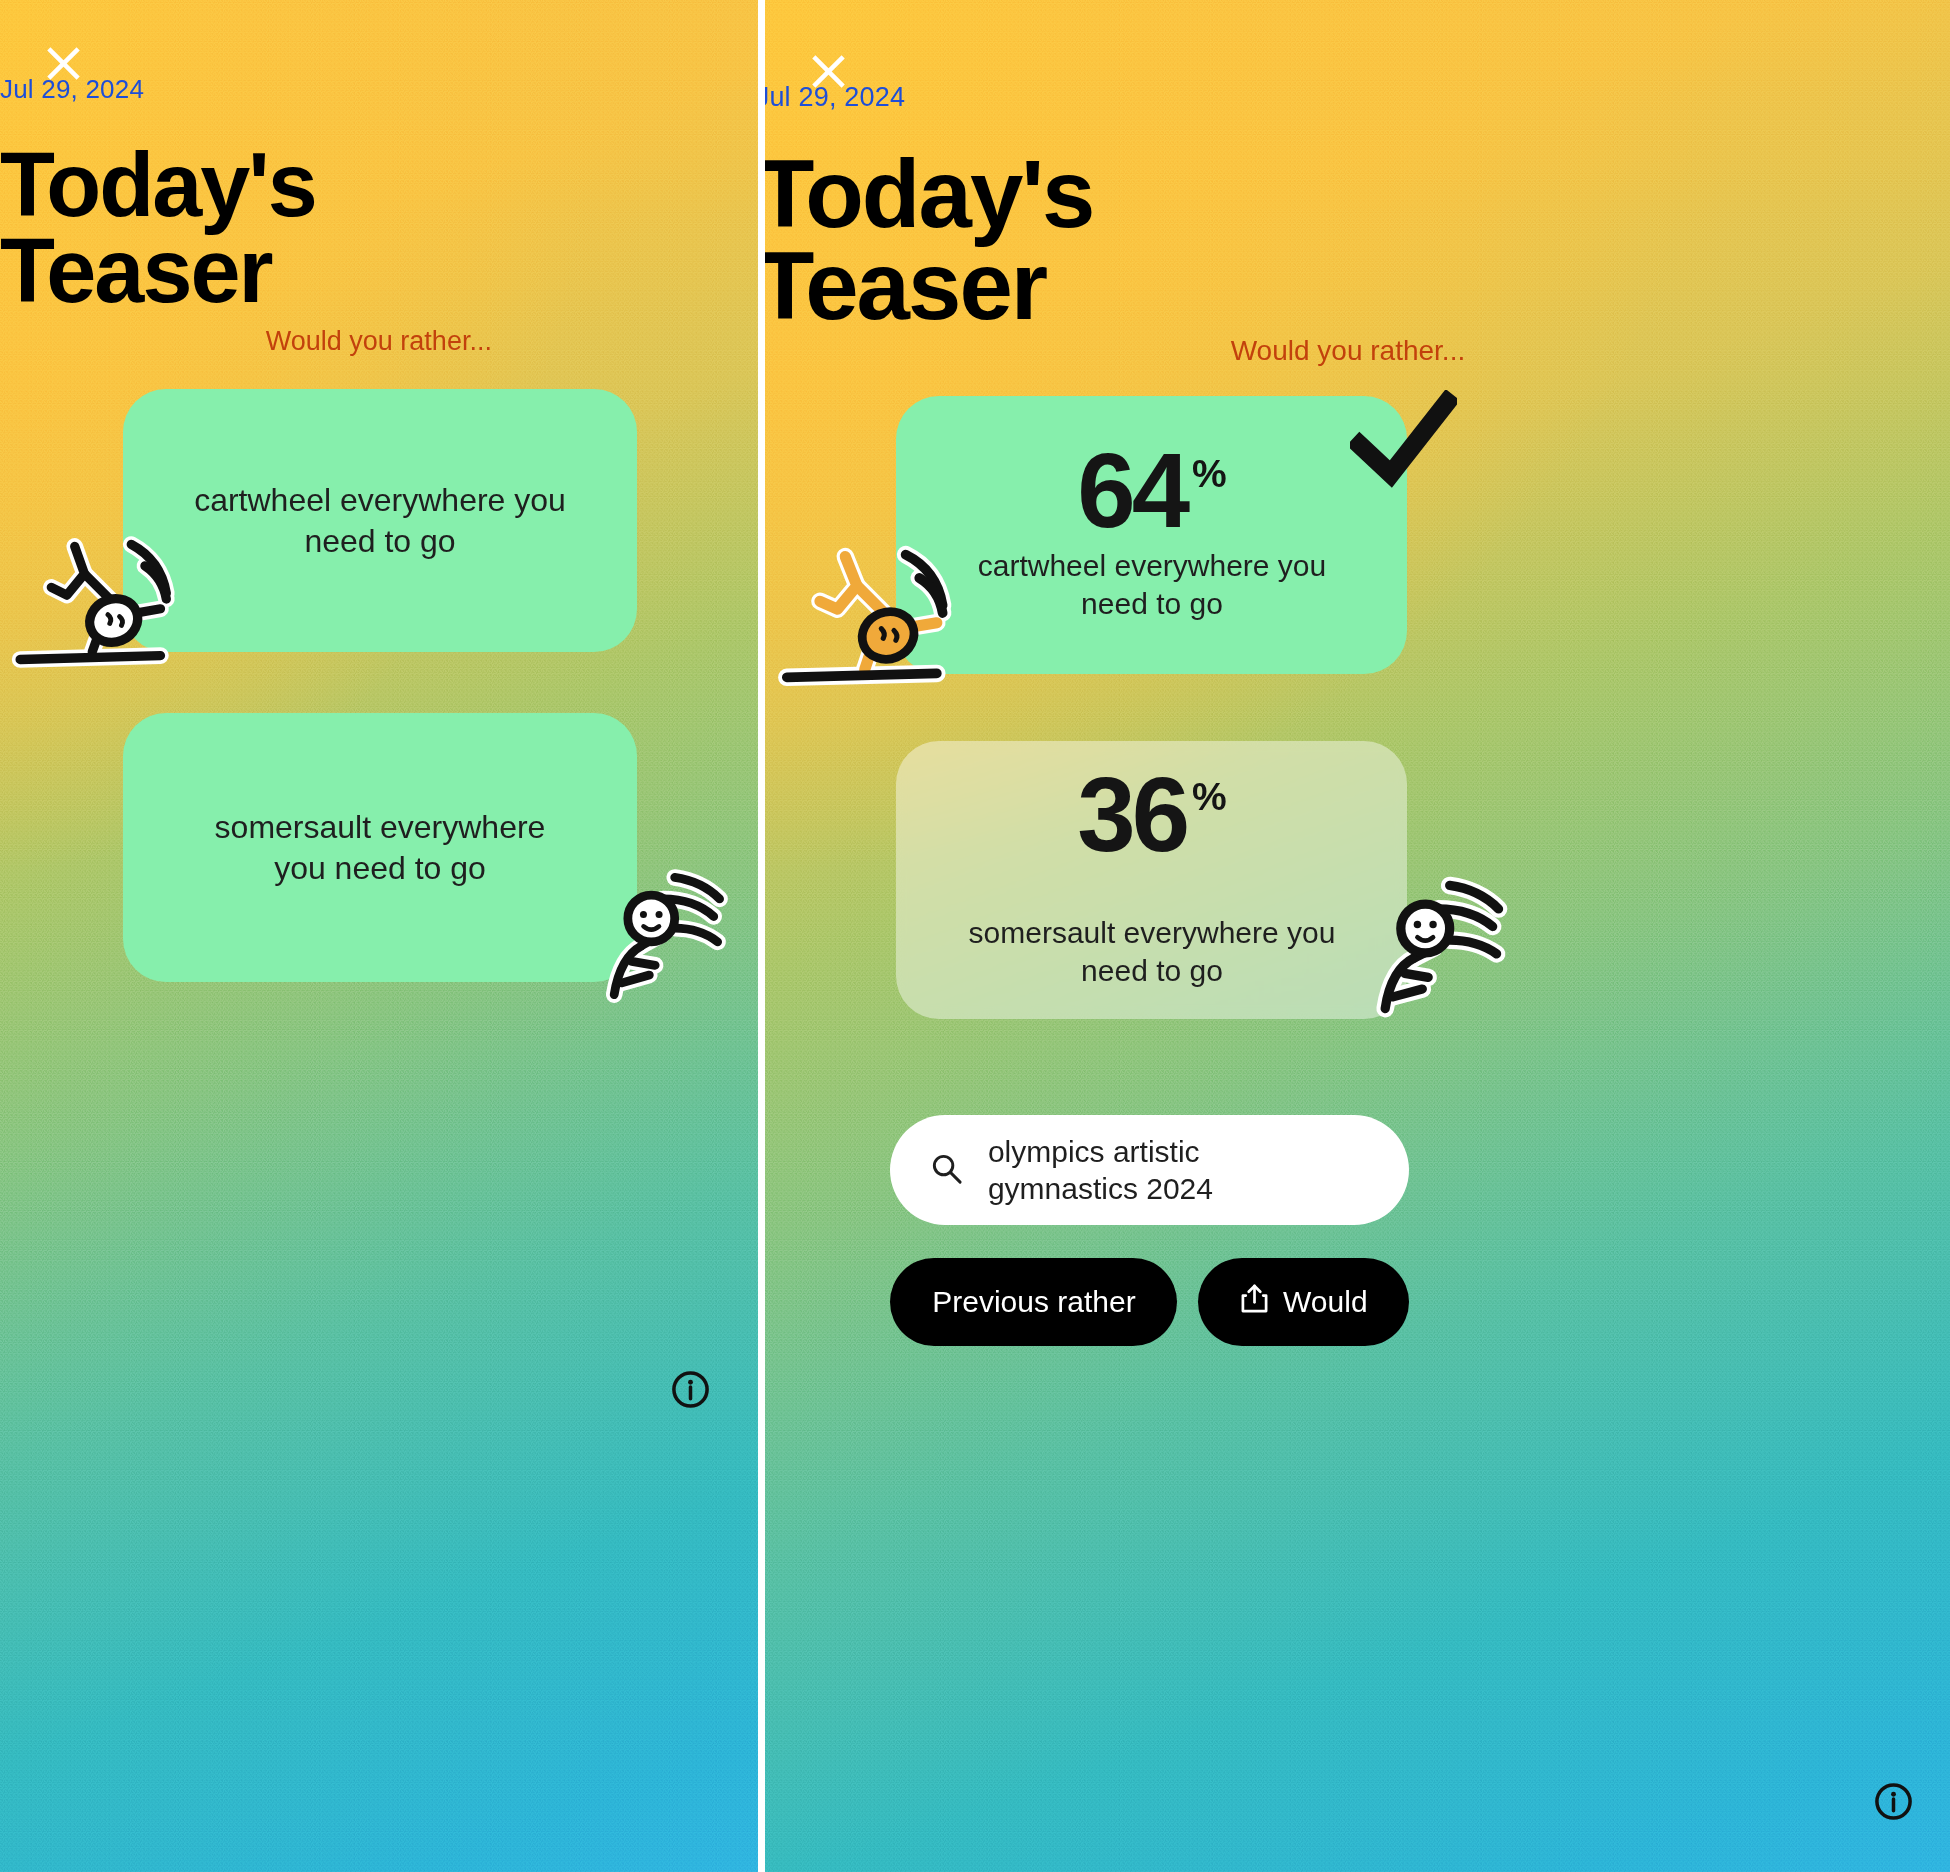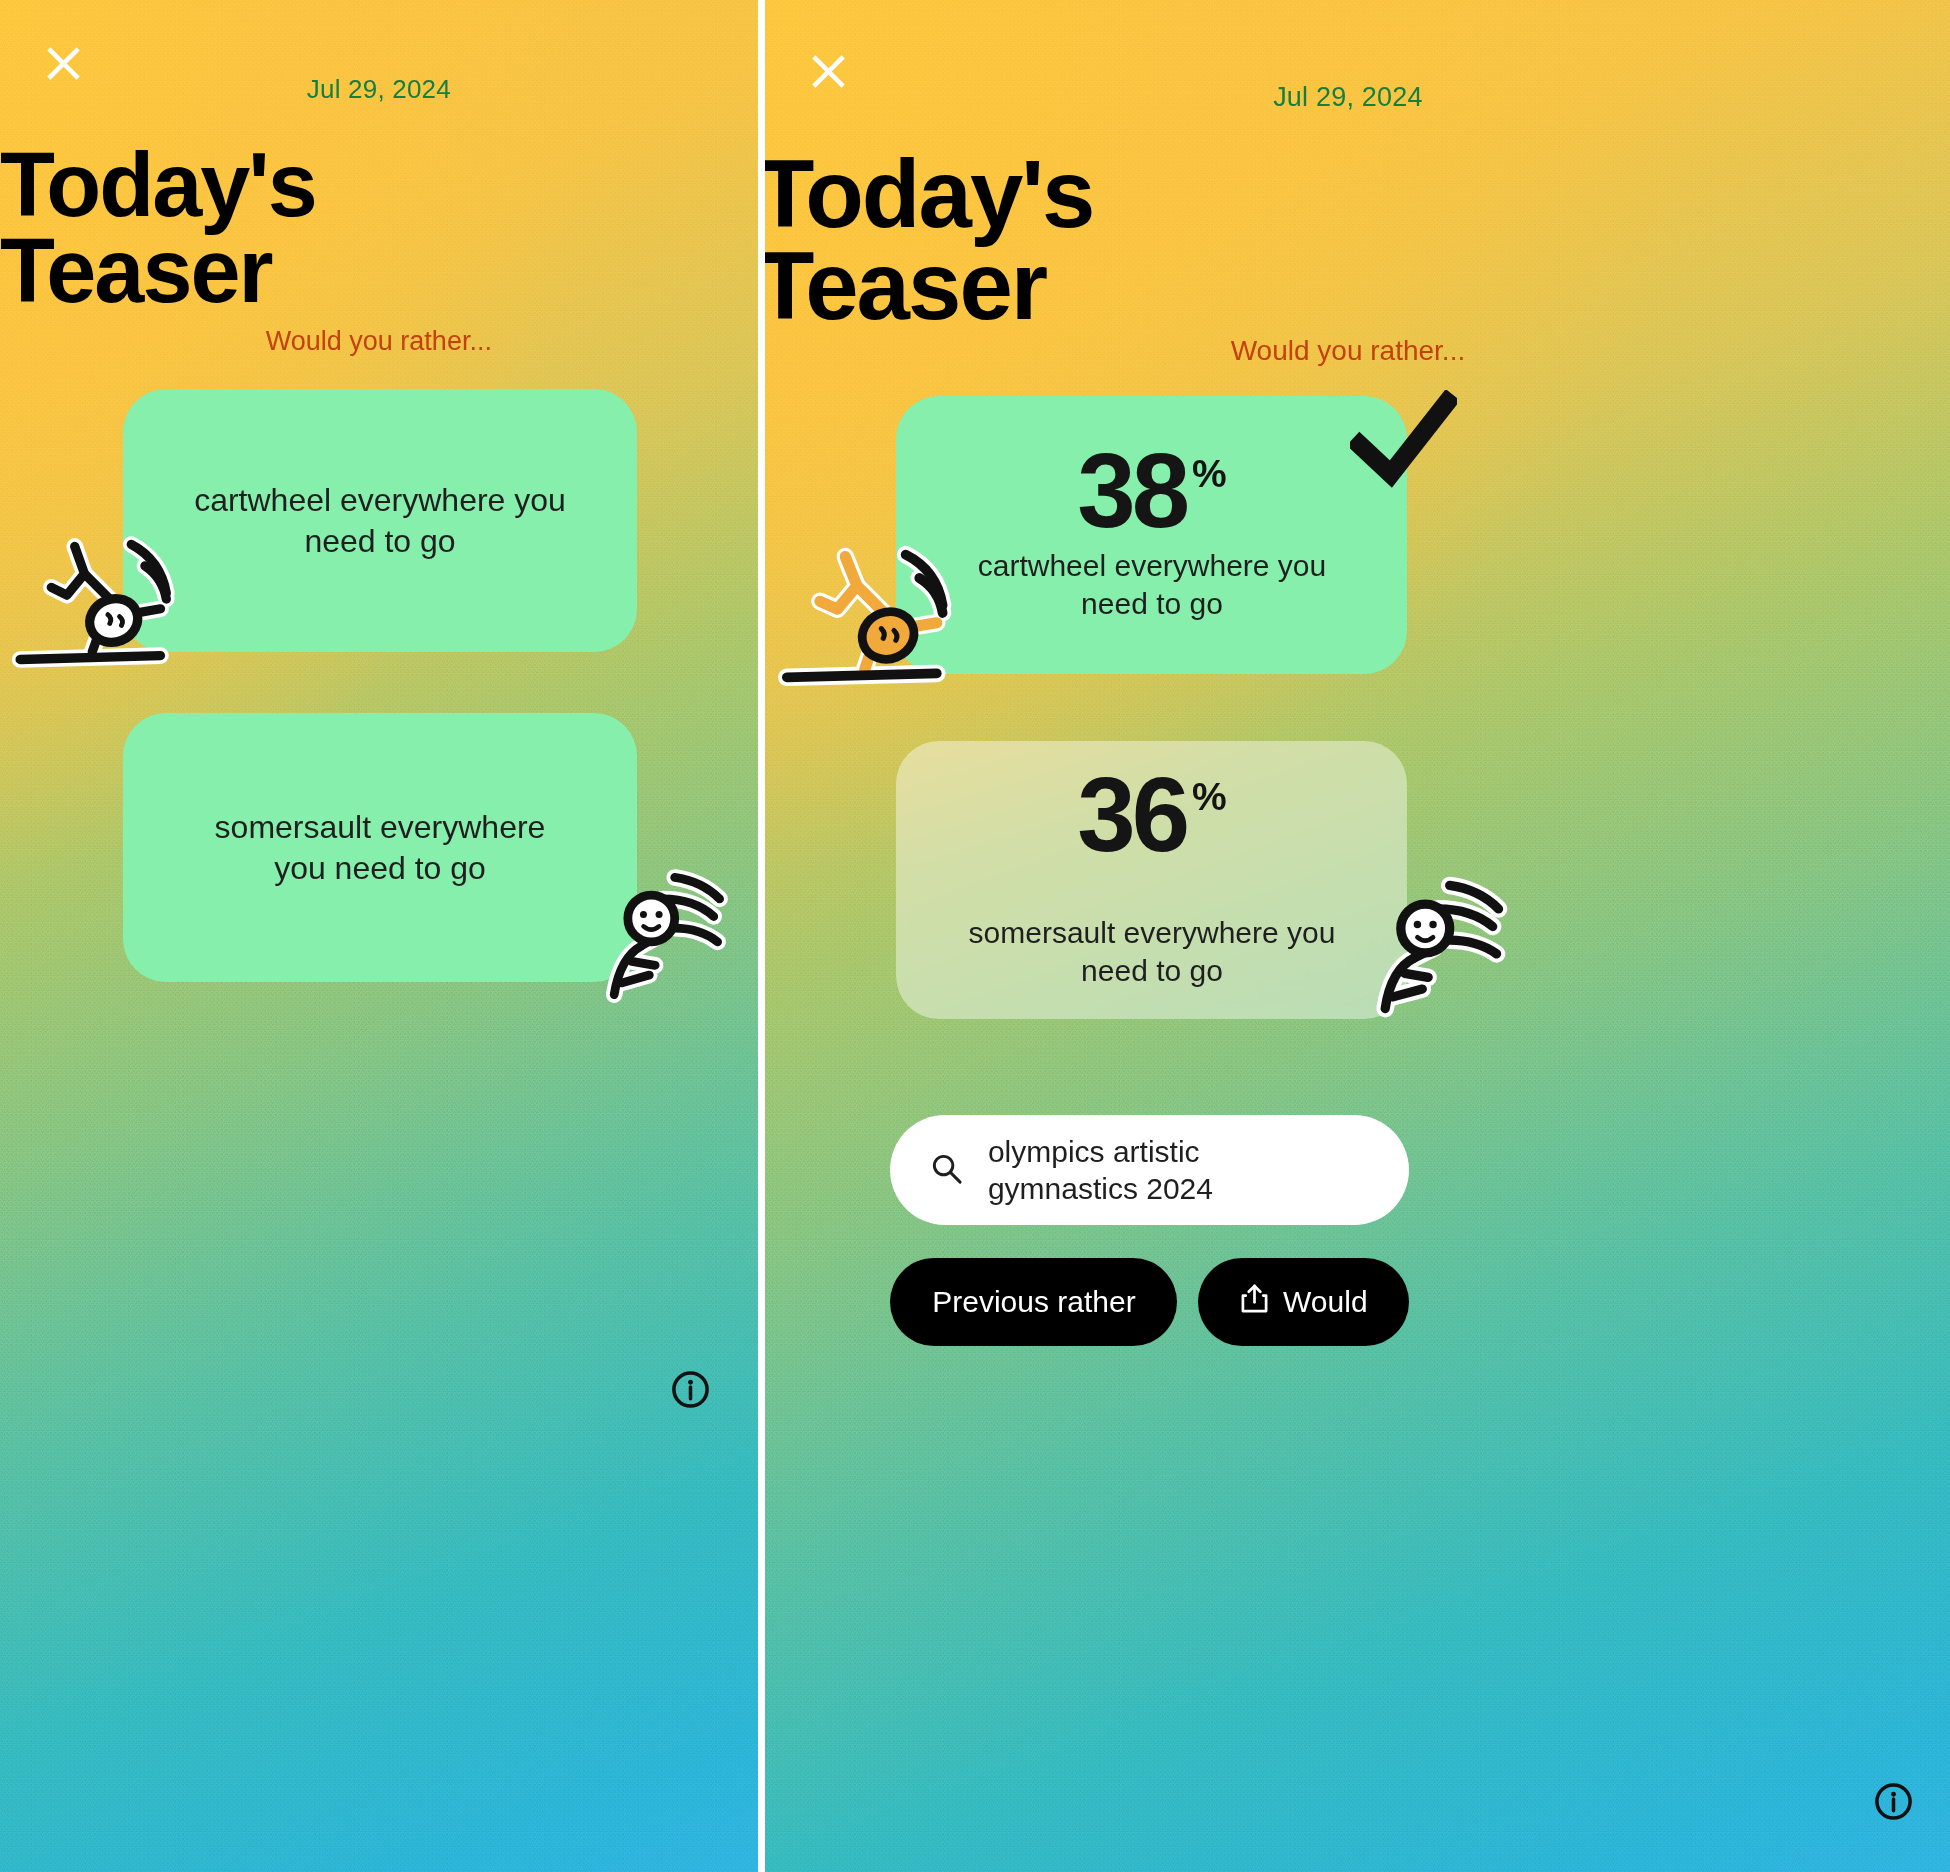--- a/index.html
+++ b/index.html
@@ -79,22 +79,21 @@
     position: absolute;
     display: flex; align-items: center; justify-content: center;
     cursor: pointer;
   }
   .close-btn svg { display: block; }
 
   
   .date {
     position: absolute;
     width: 100%;
-    text-align: center;
-    color: #15803d;
+    color: #1d4ed8;
     font-weight: 400;
     letter-spacing: 0.2px;
   }
   .title {
     position: absolute;
     width: 100%;
     text-align: left;
     color: #000;
     font-weight: 700;
     letter-spacing: -2px;
@@ -288,21 +287,21 @@
 
     <div class="title" style="top:148px; left:-9.8px; font-size:96px;">
       <div>Today's</div>
       <div>Teaser</div>
     </div>
 
     <div class="subtitle" style="top:335px; left:-9.8px; font-size:28px;">Would you rather...</div>
 
     <div class="card" style="left:131px; top:396px; width:511px; height:278px;">
       <div class="pct-row" style="margin-bottom:11.7px;">
-        <span class="pct-num" style="font-size:105px;">38</span>
+        <span class="pct-num" style="font-size:105px;">64</span>
         <span class="pct-sign" style="font-size:39px; margin-top:7.8px; margin-left:5.9px;">%</span>
       </div>
       <div class="card-text" style="font-size:30px; width:390px;">cartwheel everywhere you need to go</div>
     </div>
 
     <div class="check" style="left:585px; top:390px;">
       <svg width="107" height="98" viewBox="0 0 110 100">
         <path d="M10 56 L42 86 L100 12" fill="none" stroke="#111111" stroke-width="19" stroke-linecap="square" stroke-linejoin="miter"></path>
       </svg>
     </div>

